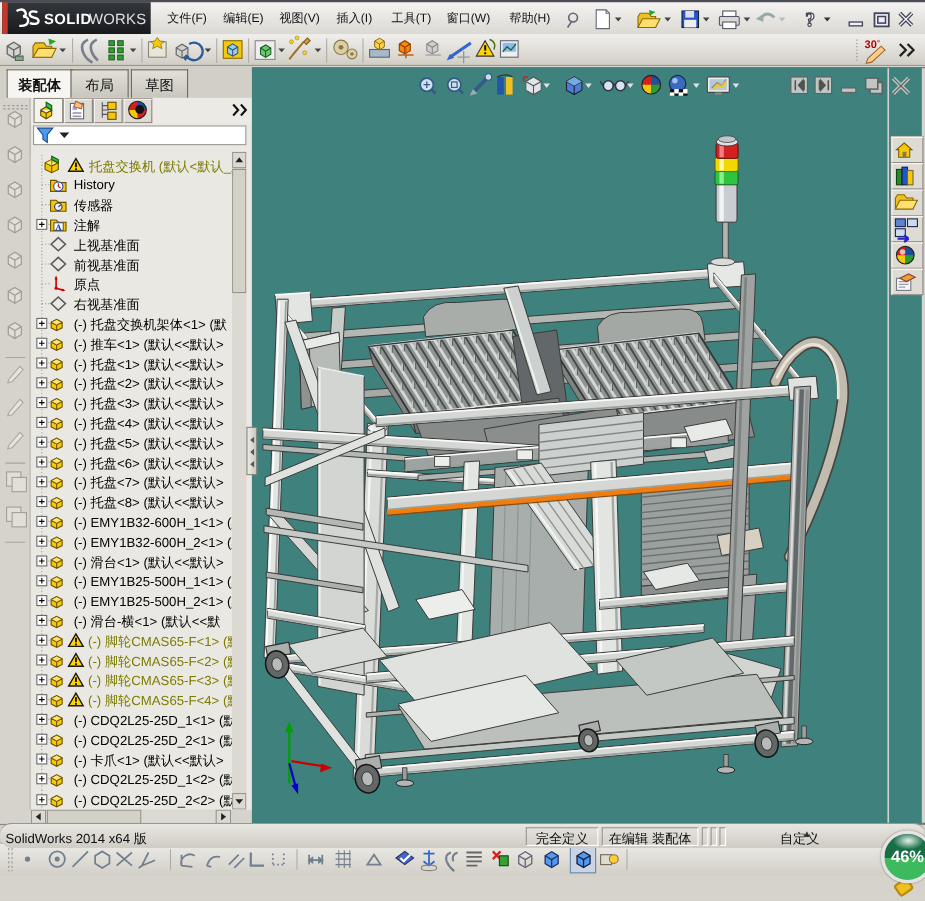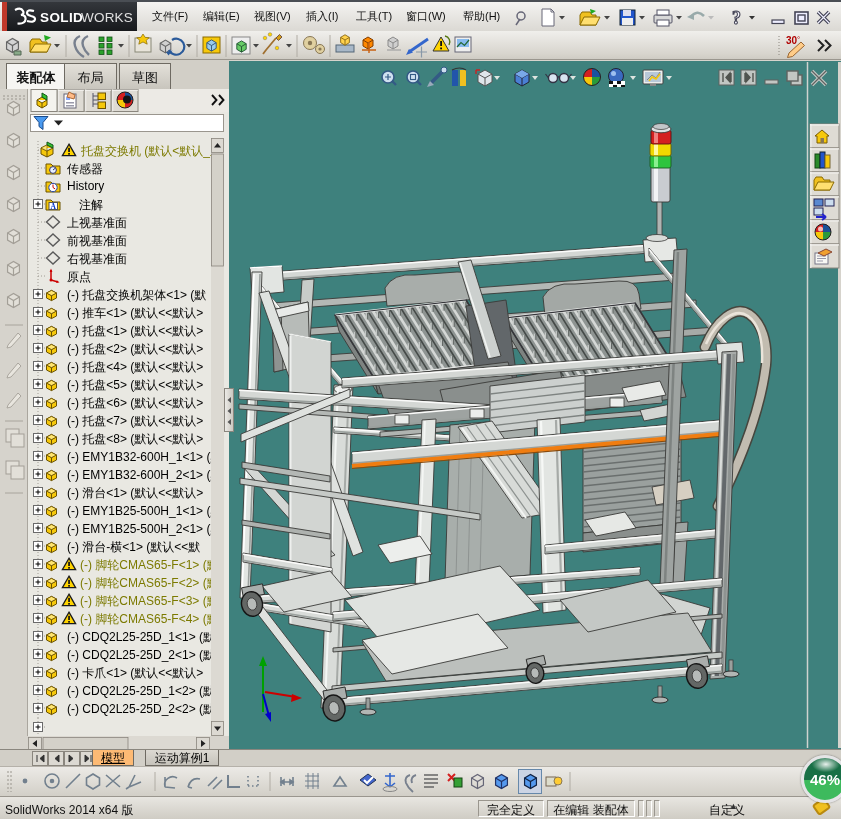--- a/index.html
+++ b/index.html
@@ -25,21 +25,21 @@
 #tree { position:absolute; left:0px; top:52px; width:183px; height:595px; overflow:hidden; background:#e9e8e2; font-size:12px; }
 .trow { position:relative; height:18.03px; white-space:nowrap; overflow:hidden;}
 .trow .txt { position:absolute; top:2px; color:#000; }
 #vscroll { position:absolute; left:183px; top:49px; width:13px; height:598px; background:#dcd9d2; }
 #splitter { position:absolute; left:224px; top:388px; width:10px; height:44px; background:linear-gradient(90deg,#eceae6,#cac7c0); border:1px solid #8a867e; z-index:5;}
 #hscroll { position:absolute; left:28px; top:736px; width:182px; height:13px; background:#dcd9d2; }
 #modeltabs { position:absolute; left:0; top:749px; width:841px; height:17px; background:#d2cfc7; border-top:1px solid #8a867e; }
 .mtab { position:absolute; top:0px; height:16px; font-size:12px; text-align:center; border:1px solid #6e6a62; border-top:none; background:linear-gradient(#dcd9d2,#c6c3bb); }
 #viewport { position:absolute; left:229px; top:61px; width:612px; height:688px; background:#3e817d; }
 #bottombar { position:absolute; left:0; top:766px; width:841px; height:30px; background:linear-gradient(#eceae6,#d2cfc7); border-top:1px solid #b5b1a9; }
-#statusbar { position:absolute; left:0; top:796px; width:841px; height:23px; background:linear-gradient(#e8e6e1,#cfccc4); border-top:1px solid #9a968e; font-size:12px; color:#111; }
+#statusbar { position:absolute; left:0; top:748px; width:841px; height:23px; background:linear-gradient(#e8e6e1,#cfccc4); border-top:1px solid #9a968e; font-size:12px; color:#111;border-radius:11px; }
 .sbox { position:absolute; top:3px; height:17px; border:1px solid; border-color:#9a968e #fff #fff #9a968e; font-size:12px; text-align:center; padding-top:1px; }
 #ball46 { position:absolute; left:801px; top:755px; width:48px; height:48px; border-radius:50%;
   border:3px solid #e4e4e6; box-shadow:0 0 2px rgba(0,0,0,0.5);
   background:radial-gradient(ellipse 14px 8px at 52% 15%, rgba(255,255,255,0.9), rgba(255,255,255,0) 100%),
              linear-gradient(#186f46 0 52%, #3dba5d 52% 100%);
   z-index:21; color:#fff; font-size:15px; font-weight:bold; text-align:center; line-height:44px; }
 #balltag { position:absolute; left:814px; top:800px; width:15px; height:13px; background:#f0c020;
   border:2px solid #b98a10; border-radius:3px; transform:rotate(-35deg); z-index:20; }
 </style>
 </head>
@@ -305,99 +305,99 @@
           </svg>
           <span class="txt" style="left:53px;color:#7c7a00">托盘交换机 (默认&lt;默认_显</span>
         </div>
         <div class="trow">
           <svg style="position:absolute;left:0;top:0" width="40" height="19" viewBox="0 0 40 19">
             <line x1="10" y1="0" x2="10" y2="19" stroke="#a09c94" stroke-width="1" stroke-dasharray="1,2"></line>
             <line x1="10" y1="9" x2="17" y2="9" stroke="#a09c94" stroke-width="1" stroke-dasharray="1,2"></line>
           </svg>
           <svg style="position:absolute;left:17px;top:1px" width="16" height="16" viewBox="0 0 16 16">
             <path d="M1 4 L6 4 L8 6 L15 6 L15 14 L1 14 Z" fill="#f6c80a" stroke="#6b5200"></path>
+            <circle cx="8" cy="9.5" r="4.2" fill="#fff" stroke="#2244aa"></circle>
+            <path d="M8 6.5 L8 9.5 L10.2 11" stroke="#c00" fill="none"></path>
+          </svg>
+          <span class="txt" style="left:39px;color:#000">History</span>
+        </div>
+        <div class="trow">
+          <svg style="position:absolute;left:0;top:0" width="40" height="19" viewBox="0 0 40 19">
+            <line x1="10" y1="0" x2="10" y2="19" stroke="#a09c94" stroke-width="1" stroke-dasharray="1,2"></line>
+            <line x1="10" y1="9" x2="17" y2="9" stroke="#a09c94" stroke-width="1" stroke-dasharray="1,2"></line>
+          </svg>
+          <svg style="position:absolute;left:17px;top:1px" width="16" height="16" viewBox="0 0 16 16">
+            <path d="M1 4 L6 4 L8 6 L15 6 L15 14 L1 14 Z" fill="#f6c80a" stroke="#6b5200"></path>
             <circle cx="8" cy="10" r="3.4" fill="#e8f0ff" stroke="#336"></circle>
             <path d="M8 10 L10.5 8" stroke="#336"></path>
           </svg>
           <span class="txt" style="left:39px;color:#000">传感器</span>
-        </div>
-        <div class="trow">
-          <svg style="position:absolute;left:0;top:0" width="40" height="19" viewBox="0 0 40 19">
-            <line x1="10" y1="0" x2="10" y2="19" stroke="#a09c94" stroke-width="1" stroke-dasharray="1,2"></line>
-            <line x1="10" y1="9" x2="17" y2="9" stroke="#a09c94" stroke-width="1" stroke-dasharray="1,2"></line>
-          </svg>
-          <svg style="position:absolute;left:17px;top:1px" width="16" height="16" viewBox="0 0 16 16">
-            <path d="M1 4 L6 4 L8 6 L15 6 L15 14 L1 14 Z" fill="#f6c80a" stroke="#6b5200"></path>
-            <circle cx="8" cy="9.5" r="4.2" fill="#fff" stroke="#2244aa"></circle>
-            <path d="M8 6.5 L8 9.5 L10.2 11" stroke="#c00" fill="none"></path>
-          </svg>
-          <span class="txt" style="left:39px;color:#000">History</span>
         </div>
         <div class="trow">
           <svg style="position:absolute;left:0;top:0" width="40" height="19" viewBox="0 0 40 19">
             <line x1="10" y1="0" x2="10" y2="19" stroke="#a09c94" stroke-width="1" stroke-dasharray="1,2"></line>
             <line x1="10" y1="9" x2="17" y2="9" stroke="#a09c94" stroke-width="1" stroke-dasharray="1,2"></line>
             <rect x="5.5" y="4.5" width="9" height="9" fill="#fff" stroke="#6a6a6a"></rect>
             <line x1="7.5" y1="9" x2="12.5" y2="9" stroke="#000"></line>
             <line x1="10" y1="6.5" x2="10" y2="11.5" stroke="#000"></line>
           </svg>
           <svg style="position:absolute;left:17px;top:1px" width="16" height="16" viewBox="0 0 16 16">
             <path d="M1 4 L6 4 L8 6 L15 6 L15 14 L1 14 Z" fill="#f6c80a" stroke="#6b5200"></path>
             <rect x="4" y="6.5" width="8.5" height="7" fill="#fff" stroke="#555"></rect>
             <text x="5.4" y="12.8" font-size="7.5" fill="#0033cc" font-weight="bold" font-family="Liberation Serif">A</text>
           </svg>
-          <span class="txt" style="left:51px;color:#000">注解</span>
+          <span class="txt" style="left:39px;color:#000">注解</span>
         </div>
         <div class="trow">
           <svg style="position:absolute;left:0;top:0" width="40" height="19" viewBox="0 0 40 19">
             <line x1="10" y1="0" x2="10" y2="19" stroke="#a09c94" stroke-width="1" stroke-dasharray="1,2"></line>
             <line x1="10" y1="9" x2="17" y2="9" stroke="#a09c94" stroke-width="1" stroke-dasharray="1,2"></line>
           </svg>
           <svg style="position:absolute;left:17px;top:1px" width="16" height="16" viewBox="0 0 16 16">
             <path d="M8 2 L14.5 8 L8 14 L1.5 8 Z" fill="none" stroke="#5a5a5a" stroke-width="1.4"></path>
           </svg>
           <span class="txt" style="left:39px;color:#000">上视基准面</span>
         </div>
         <div class="trow">
           <svg style="position:absolute;left:0;top:0" width="40" height="19" viewBox="0 0 40 19">
             <line x1="10" y1="0" x2="10" y2="19" stroke="#a09c94" stroke-width="1" stroke-dasharray="1,2"></line>
             <line x1="10" y1="9" x2="17" y2="9" stroke="#a09c94" stroke-width="1" stroke-dasharray="1,2"></line>
           </svg>
           <svg style="position:absolute;left:17px;top:1px" width="16" height="16" viewBox="0 0 16 16">
             <path d="M8 2 L14.5 8 L8 14 L1.5 8 Z" fill="none" stroke="#5a5a5a" stroke-width="1.4"></path>
           </svg>
           <span class="txt" style="left:39px;color:#000">前视基准面</span>
-        </div>
-        <div class="trow">
-          <svg style="position:absolute;left:0;top:0" width="40" height="19" viewBox="0 0 40 19">
-            <line x1="10" y1="0" x2="10" y2="19" stroke="#a09c94" stroke-width="1" stroke-dasharray="1,2"></line>
-            <line x1="10" y1="9" x2="17" y2="9" stroke="#a09c94" stroke-width="1" stroke-dasharray="1,2"></line>
-          </svg>
-          <svg style="position:absolute;left:17px;top:1px" width="16" height="16" viewBox="0 0 16 16">
-            <path d="M8 2 L14.5 8 L8 14 L1.5 8 Z" fill="none" stroke="#5a5a5a" stroke-width="1.4"></path>
-          </svg>
-          <span class="txt" style="left:39px;color:#000">右视基准面</span>
         </div>
         <div class="trow">
           <svg style="position:absolute;left:0;top:0" width="40" height="19" viewBox="0 0 40 19">
             <line x1="10" y1="0" x2="10" y2="19" stroke="#a09c94" stroke-width="1" stroke-dasharray="1,2"></line>
             <line x1="10" y1="9" x2="17" y2="9" stroke="#a09c94" stroke-width="1" stroke-dasharray="1,2"></line>
           </svg>
           <svg style="position:absolute;left:17px;top:1px" width="16" height="16" viewBox="0 0 16 16">
             <path d="M6 2 L6 12 M6 12 L13 14" stroke="#c00" stroke-width="1.5" fill="none"></path>
             <path d="M6 0.5 L4.6 4 L7.4 4 Z" fill="#c00"></path>
             <path d="M14.5 14.4 L11 14.8 L11.9 12.2 Z" fill="#c00"></path>
             <circle cx="6" cy="12" r="1.5" fill="#c00"></circle>
           </svg>
           <span class="txt" style="left:39px;color:#000">原点</span>
         </div>
         <div class="trow">
           <svg style="position:absolute;left:0;top:0" width="40" height="19" viewBox="0 0 40 19">
             <line x1="10" y1="0" x2="10" y2="19" stroke="#a09c94" stroke-width="1" stroke-dasharray="1,2"></line>
             <line x1="10" y1="9" x2="17" y2="9" stroke="#a09c94" stroke-width="1" stroke-dasharray="1,2"></line>
+          </svg>
+          <svg style="position:absolute;left:17px;top:1px" width="16" height="16" viewBox="0 0 16 16">
+            <path d="M8 2 L14.5 8 L8 14 L1.5 8 Z" fill="none" stroke="#5a5a5a" stroke-width="1.4"></path>
+          </svg>
+          <span class="txt" style="left:39px;color:#000">右视基准面</span>
+        </div>
+        <div class="trow">
+          <svg style="position:absolute;left:0;top:0" width="40" height="19" viewBox="0 0 40 19">
+            <line x1="10" y1="0" x2="10" y2="19" stroke="#a09c94" stroke-width="1" stroke-dasharray="1,2"></line>
+            <line x1="10" y1="9" x2="17" y2="9" stroke="#a09c94" stroke-width="1" stroke-dasharray="1,2"></line>
             <rect x="5.5" y="4.5" width="9" height="9" fill="#fff" stroke="#6a6a6a"></rect>
             <line x1="7.5" y1="9" x2="12.5" y2="9" stroke="#000"></line>
             <line x1="10" y1="6.5" x2="10" y2="11.5" stroke="#000"></line>
           </svg>
           <svg style="position:absolute;left:16px;top:1px" width="16" height="16" viewBox="0 0 16 16">
             <path d="M1 5 L6 2.4 L11 5 L11 10 L6 12.6 L1 10 Z M1 5 L6 7.6 L11 5 M6 7.6 L6 12.6" fill="#f6c80a" stroke="#6b5200" stroke-width="1" transform="translate(1.5,2)"></path>
             <path d="M1 5 L6 2.4 L11 5 L6 7.6 Z" fill="#ffe570" stroke="#6b5200" stroke-width="0.8" transform="translate(1.5,2)"></path>
           </svg>
           <span class="txt" style="left:39px;color:#000">(-) 托盘交换机架体&lt;1&gt; (默</span>
         </div>
@@ -435,20 +435,34 @@
             <line x1="10" y1="9" x2="17" y2="9" stroke="#a09c94" stroke-width="1" stroke-dasharray="1,2"></line>
             <rect x="5.5" y="4.5" width="9" height="9" fill="#fff" stroke="#6a6a6a"></rect>
             <line x1="7.5" y1="9" x2="12.5" y2="9" stroke="#000"></line>
             <line x1="10" y1="6.5" x2="10" y2="11.5" stroke="#000"></line>
           </svg>
           <svg style="position:absolute;left:16px;top:1px" width="16" height="16" viewBox="0 0 16 16">
             <path d="M1 5 L6 2.4 L11 5 L11 10 L6 12.6 L1 10 Z M1 5 L6 7.6 L11 5 M6 7.6 L6 12.6" fill="#f6c80a" stroke="#6b5200" stroke-width="1" transform="translate(1.5,2)"></path>
             <path d="M1 5 L6 2.4 L11 5 L6 7.6 Z" fill="#ffe570" stroke="#6b5200" stroke-width="0.8" transform="translate(1.5,2)"></path>
           </svg>
           <span class="txt" style="left:39px;color:#000">(-) 托盘&lt;2&gt; (默认&lt;&lt;默认&gt;</span>
+        </div>
+        <div class="trow">
+          <svg style="position:absolute;left:0;top:0" width="40" height="19" viewBox="0 0 40 19">
+            <line x1="10" y1="0" x2="10" y2="19" stroke="#a09c94" stroke-width="1" stroke-dasharray="1,2"></line>
+            <line x1="10" y1="9" x2="17" y2="9" stroke="#a09c94" stroke-width="1" stroke-dasharray="1,2"></line>
+            <rect x="5.5" y="4.5" width="9" height="9" fill="#fff" stroke="#6a6a6a"></rect>
+            <line x1="7.5" y1="9" x2="12.5" y2="9" stroke="#000"></line>
+            <line x1="10" y1="6.5" x2="10" y2="11.5" stroke="#000"></line>
+          </svg>
+          <svg style="position:absolute;left:16px;top:1px" width="16" height="16" viewBox="0 0 16 16">
+            <path d="M1 5 L6 2.4 L11 5 L11 10 L6 12.6 L1 10 Z M1 5 L6 7.6 L11 5 M6 7.6 L6 12.6" fill="#f6c80a" stroke="#6b5200" stroke-width="1" transform="translate(1.5,2)"></path>
+            <path d="M1 5 L6 2.4 L11 5 L6 7.6 Z" fill="#ffe570" stroke="#6b5200" stroke-width="0.8" transform="translate(1.5,2)"></path>
+          </svg>
+          <span class="txt" style="left:39px;color:#000">(-) 托盘&lt;3&gt; (默认&lt;&lt;默认&gt;</span>
         </div>
         <div class="trow">
           <svg style="position:absolute;left:0;top:0" width="40" height="19" viewBox="0 0 40 19">
             <line x1="10" y1="0" x2="10" y2="19" stroke="#a09c94" stroke-width="1" stroke-dasharray="1,2"></line>
             <line x1="10" y1="9" x2="17" y2="9" stroke="#a09c94" stroke-width="1" stroke-dasharray="1,2"></line>
             <rect x="5.5" y="4.5" width="9" height="9" fill="#fff" stroke="#6a6a6a"></rect>
             <line x1="7.5" y1="9" x2="12.5" y2="9" stroke="#000"></line>
             <line x1="10" y1="6.5" x2="10" y2="11.5" stroke="#000"></line>
           </svg>
           <svg style="position:absolute;left:16px;top:1px" width="16" height="16" viewBox="0 0 16 16">

